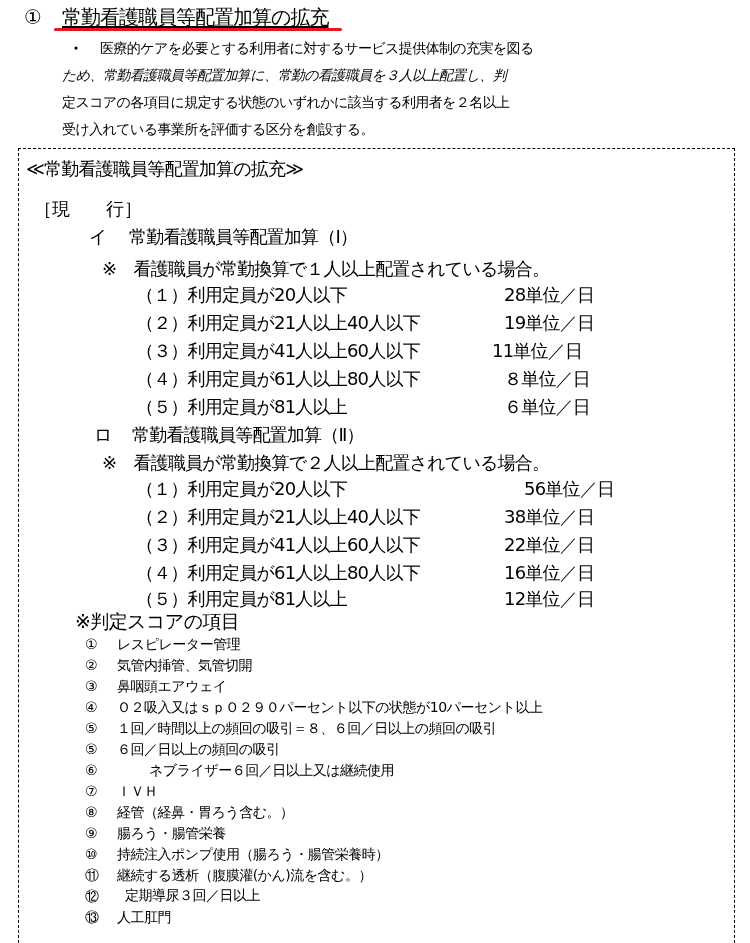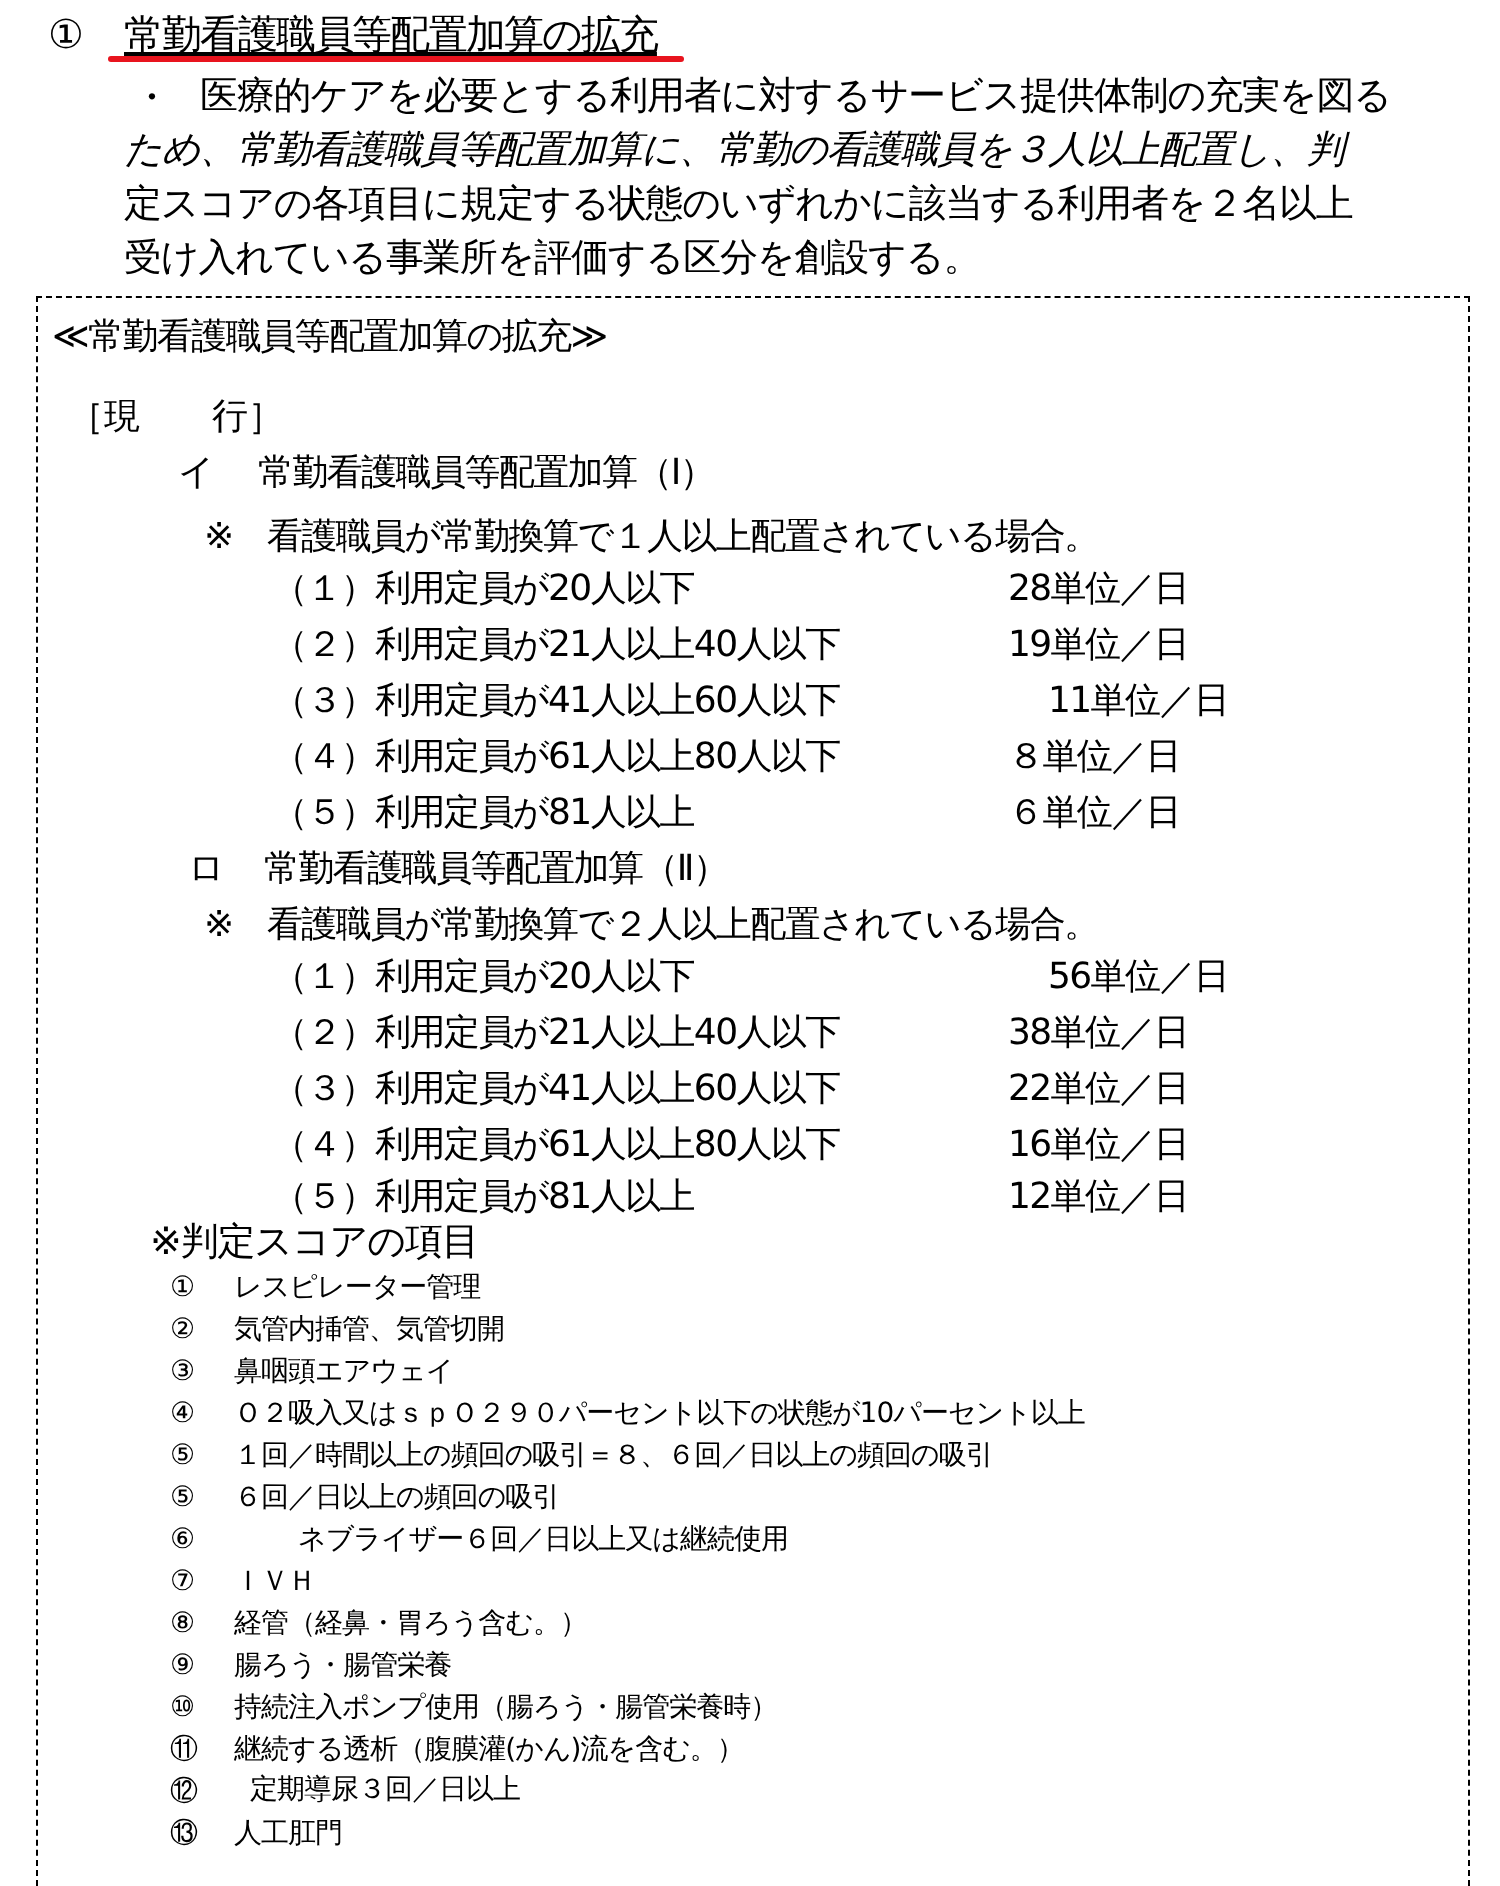--- a/index.html
+++ b/index.html
@@ -31,21 +31,21 @@
   }
   .heading-red-line {
     left: 54px; top: 28px;
     width: 288px; height: 3px;
     background: #e8141e;
     border-radius: 2px;
   }
 
   
   .para {
-    font-size: 19px; line-height: 27px;
+    font-size: 14px; line-height: 27px;
     letter-spacing: -0.6px;
   }
   .bullet { left: 66px; top: 35px; font-size: 19.5px; line-height: 27px; }
 
   
   .box {
     left: 18px; top: 148px;
     width: 717px; height: 810px;
     border: 1px dashed #000;
     border-bottom: none;
@@ -84,21 +84,21 @@
 <div class="row t19" style="left:136px; top:282px;">
   <span class="lbl">（１）利用定員が20人以下</span>
   <span class="val" style="left:368px;">28単位／日</span>
 </div>
 <div class="row t19" style="left:136px; top:310px;">
   <span class="lbl">（２）利用定員が21人以上40人以下</span>
   <span class="val" style="left:368px;">19単位／日</span>
 </div>
 <div class="row t19" style="left:136px; top:338px;">
   <span class="lbl">（３）利用定員が41人以上60人以下</span>
-  <span class="val" style="left:388px;">11単位／日</span>
+  <span class="val" style="left:356px;">11単位／日</span>
 </div>
 <div class="row t19" style="left:136px; top:366px;">
   <span class="lbl">（４）利用定員が61人以上80人以下</span>
   <span class="val" style="left:368px;">８単位／日</span>
 </div>
 <div class="row t19" style="left:136px; top:394px;">
   <span class="lbl">（５）利用定員が81人以上</span>
   <span class="val" style="left:368px;">６単位／日</span>
 </div>
 

